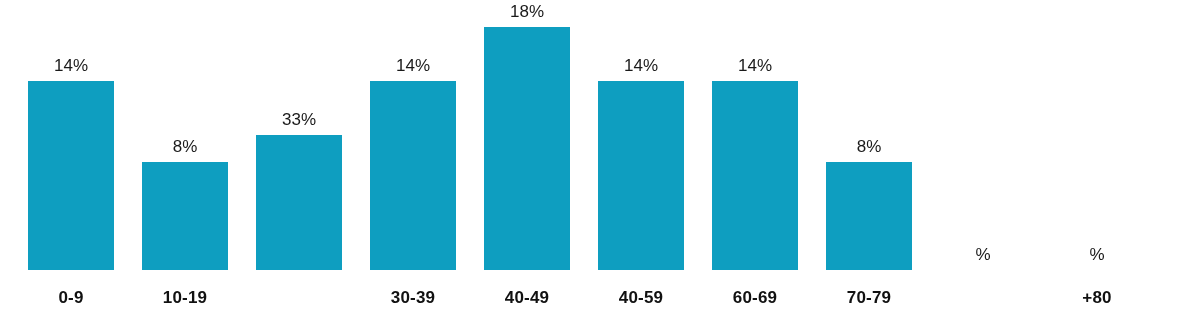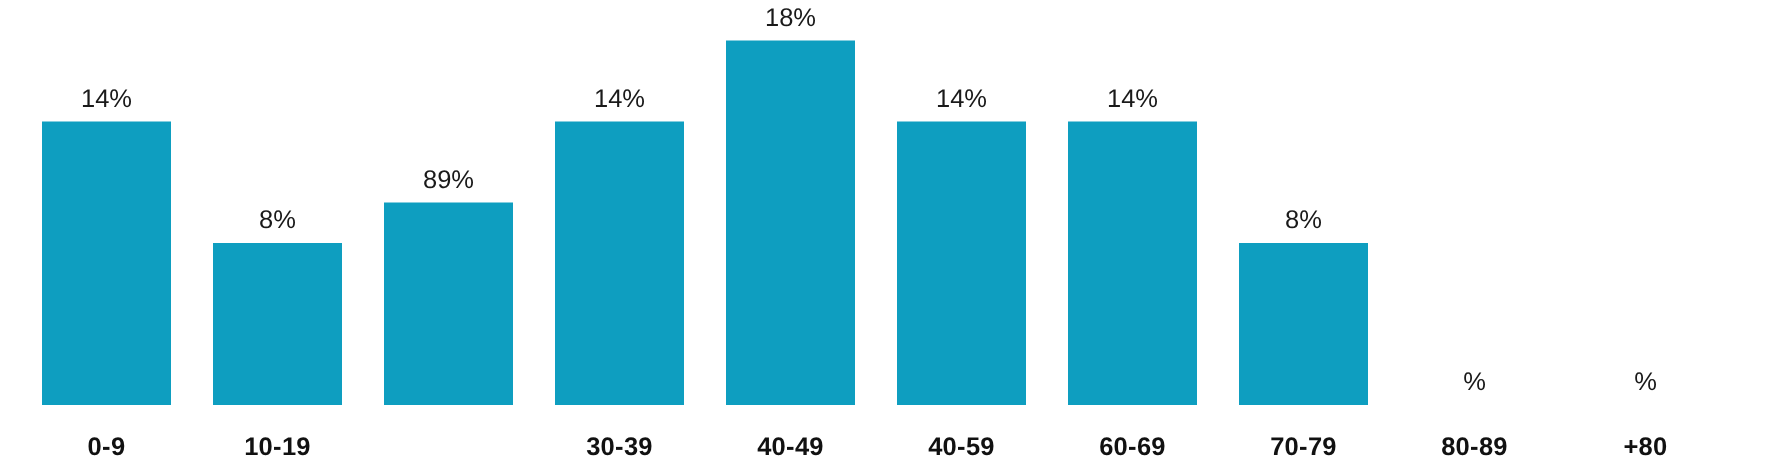--- a/index.html
+++ b/index.html
@@ -103,21 +103,21 @@
       </div>
       <div class="bar-slot" style="left: 128px;">
         <div class="bar-column">
           <div class="value-label">8%</div>
           <div class="bar" style="height: 108px; background-color: rgb(14, 158, 192);"></div>
         </div>
         <div class="category-label">10-19</div>
       </div>
       <div class="bar-slot" style="left: 242px;">
         <div class="bar-column">
-          <div class="value-label">89%</div>
+          <div class="value-label">33%</div>
           <div class="bar" style="height: 135px; background-color: rgb(14, 158, 192);"></div>
         </div>
       </div>
       <div class="bar-slot" style="left: 356px;">
         <div class="bar-column">
           <div class="value-label">14%</div>
           <div class="bar" style="height: 189px; background-color: rgb(14, 158, 192);"></div>
         </div>
         <div class="category-label">30-39</div>
       </div>
@@ -147,21 +147,20 @@
           <div class="value-label">8%</div>
           <div class="bar" style="height: 108px; background-color: rgb(14, 158, 192);"></div>
         </div>
         <div class="category-label">70-79</div>
       </div>
       <div class="bar-slot" style="left: 926px;">
         <div class="bar-column">
           <div class="value-label">%</div>
           <div class="bar is-empty" style="height: 0px; background-color: transparent;"></div>
         </div>
-        <div class="category-label">80-89</div>
       </div>
       <div class="bar-slot" style="left: 1040px;">
         <div class="bar-column">
           <div class="value-label">%</div>
           <div class="bar is-empty" style="height: 0px; background-color: transparent;"></div>
         </div>
         <div class="category-label">+80</div>
       </div>
     </div>
 </div>

